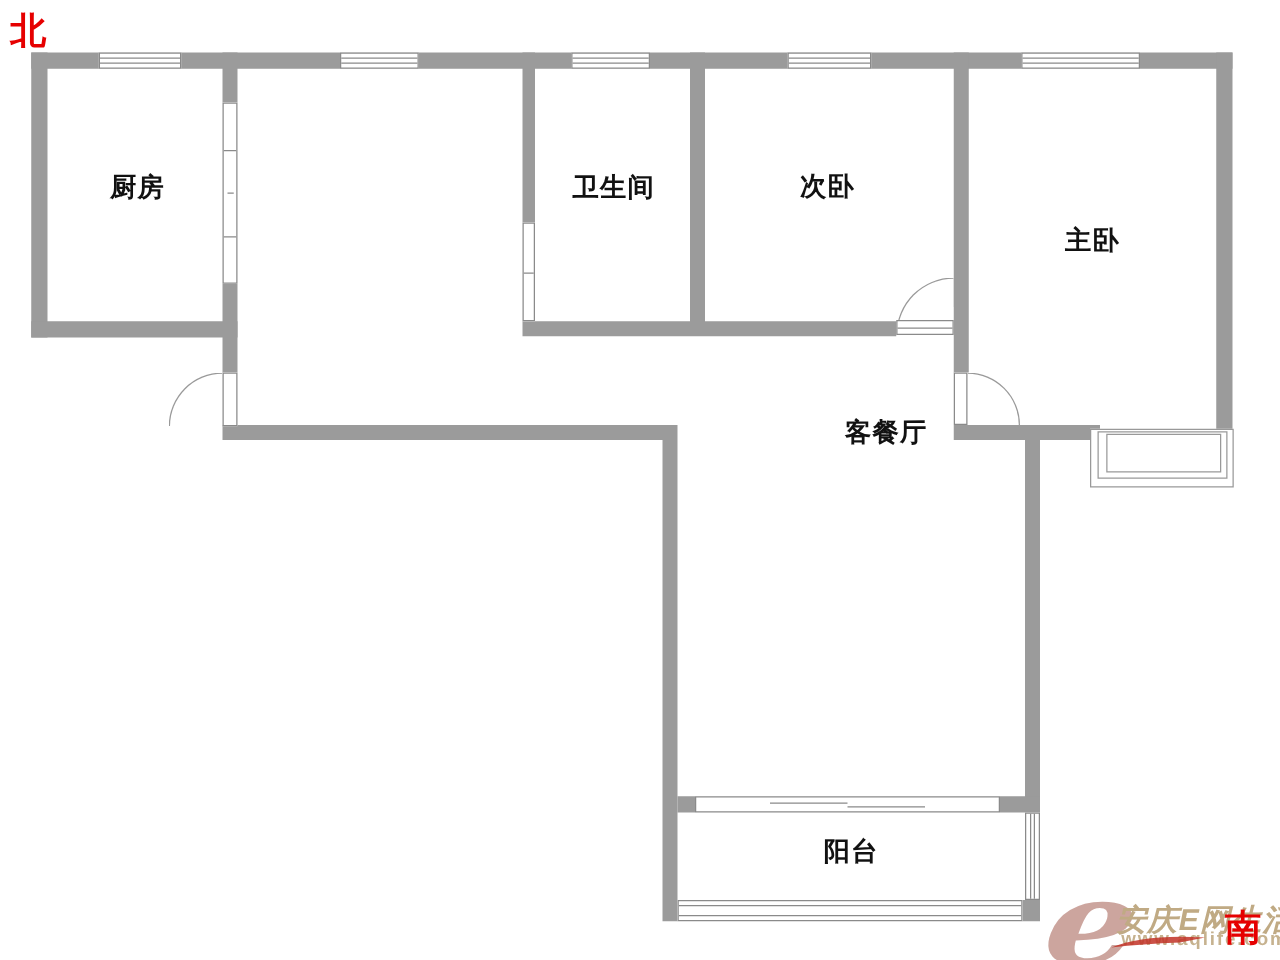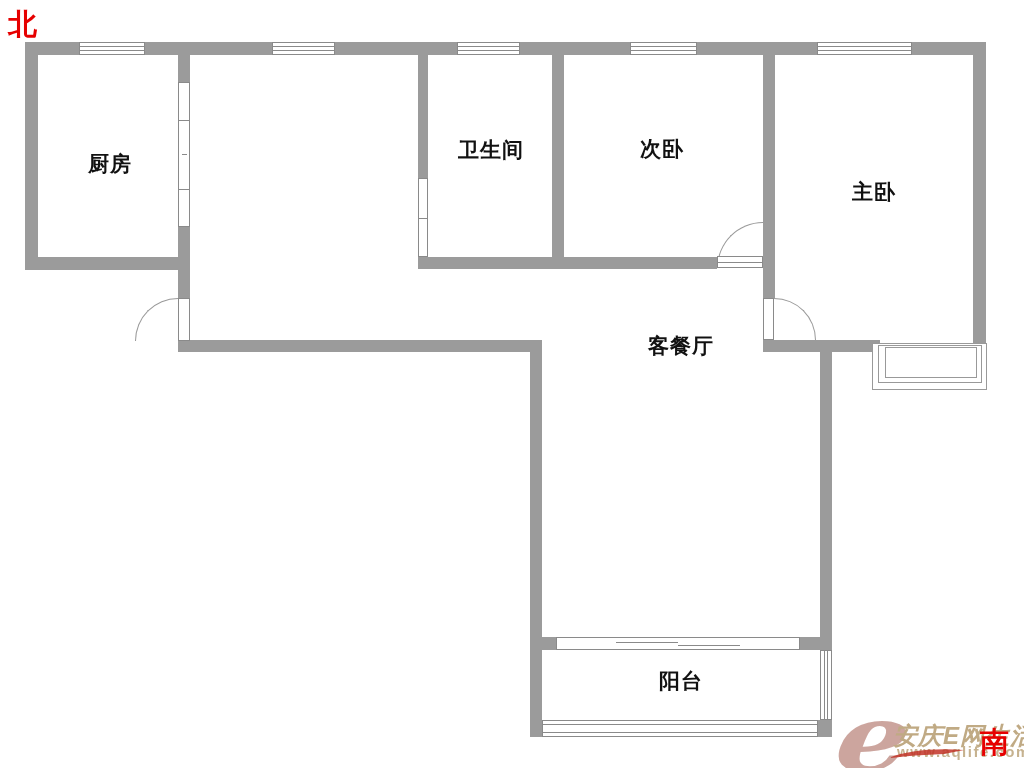--- a/index.html
+++ b/index.html
@@ -95,25 +95,25 @@
 
   <div class="slide" style="left:556px;top:637px;width:244px;height:13px;">
     <i style="left:59px;top:4px;width:62px;"></i>
     <i style="left:121px;top:7px;width:62px;"></i>
   </div>
 
   <div class="bay" style="left:872px;top:343px;width:115px;height:47px;"></div>
   <div class="bay" style="left:878px;top:345px;width:104px;height:38px;"></div>
   <div class="bay" style="left:885px;top:347px;width:92px;height:31px;"></div>
 
-  <div class="room-label" style="left:110px;top:164px;">厨房</div>
+  <div class="room-label" style="left:110px;top:150px;">厨房</div>
   <div class="room-label" style="left:491px;top:150px;font-family:Liberation Mono, monospace;">卫生间</div>
   <div class="room-label" style="left:662px;top:149px;">次卧</div>
   <div class="room-label" style="left:874px;top:192px;">主卧</div>
-  <div class="room-label" style="left:681px;top:346px;text-align:center;">客餐厅</div>
+  <div class="room-label" style="left:709px;top:346px;text-align:center;">客餐厅</div>
   <div class="room-label" style="left:681px;top:681px;">阳台</div>
 
   <div class="compass" style="left:8px;top:10px;">北</div>
   <div class="compass" style="left:980px;top:728px;">南</div>
 
   <div class="wm wm-e" style="left:832px;top:702px;">e</div>
   <svg class="wm" width="78" height="14" viewBox="0 0 78 14" style="left:888px;top:746px;z-index:22;opacity:.85;">
     <path d="M1 12 Q 28 1 76 4 L 56 8 Q 26 9 1 12 Z" fill="#c23327"></path>
   </svg>
   <div class="wm wm-title" style="left:893px;top:720px;">安庆E网生活</div>

